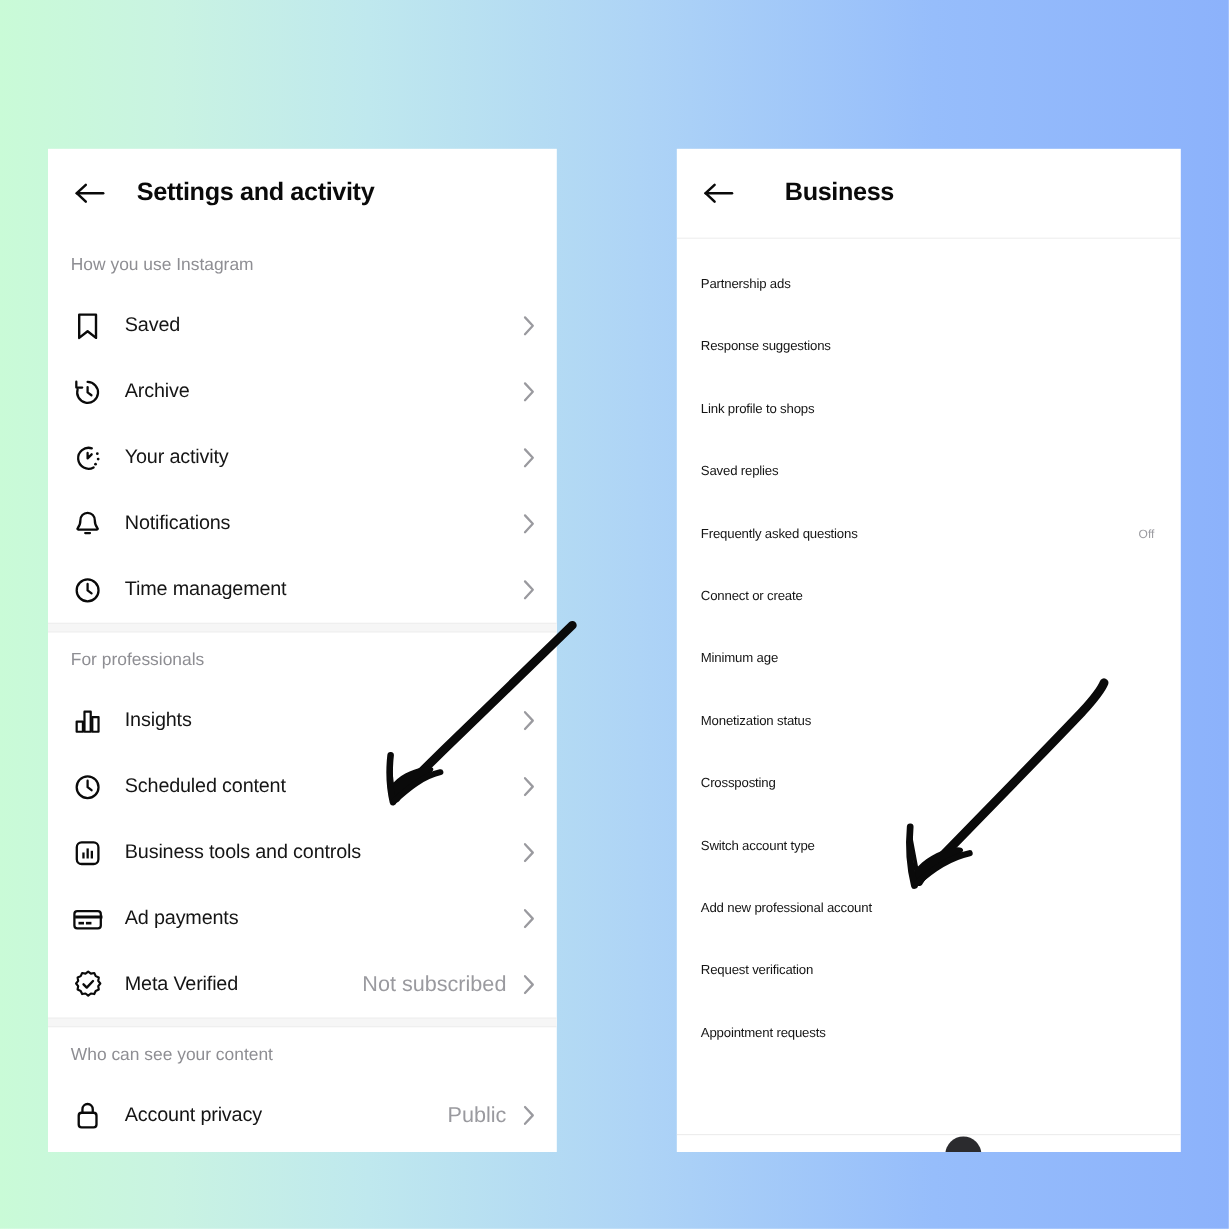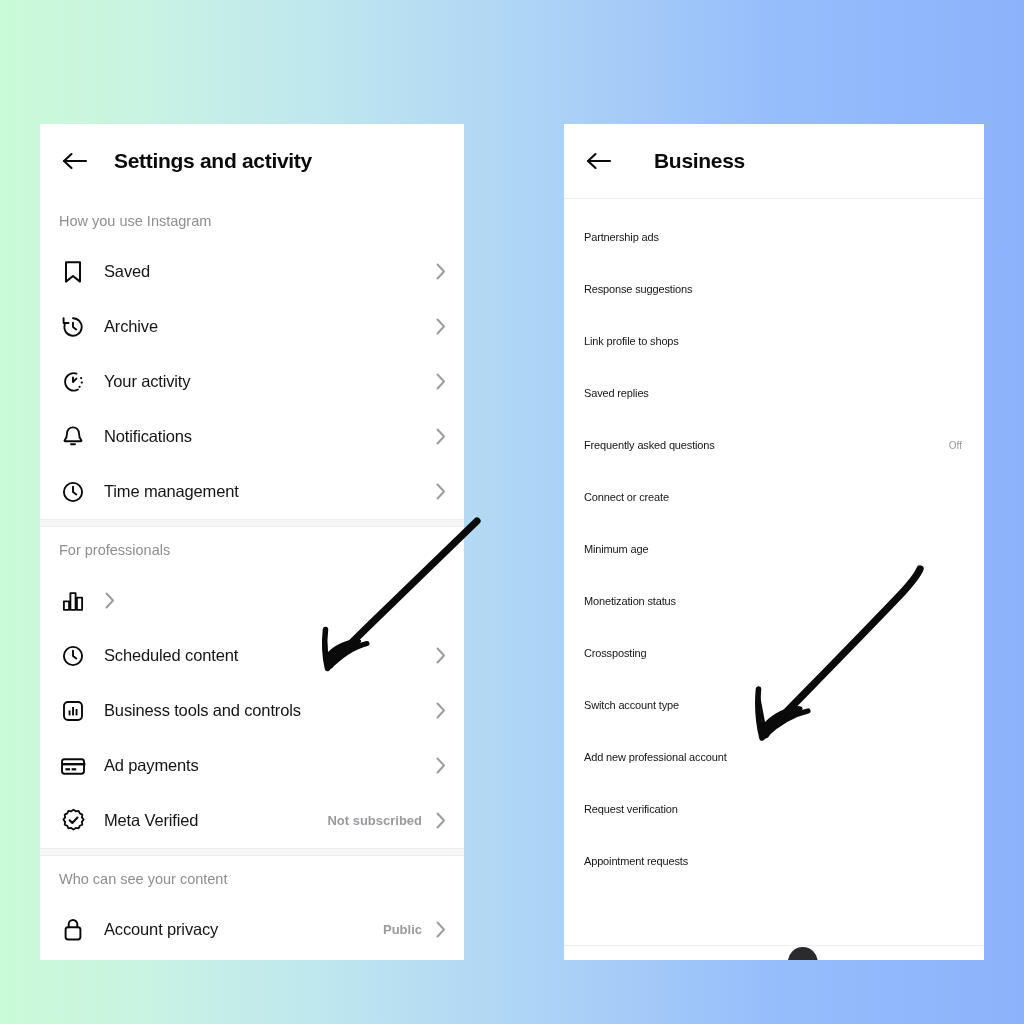--- a/index.html
+++ b/index.html
@@ -110,25 +110,24 @@
 
   .row-label {
     flex: 1 1 auto;
     font-size: 16.5px;
     color: #151515;
     letter-spacing: -0.15px;
     white-space: nowrap;
   }
 
   .row-value {
-    font-size: 13px;
+    font-size: 18px;
     color: #9a9a9f;
     margin-right: 13px;
     white-space: nowrap;
-    font-weight: bold;
   }
 
   .chev {
     flex: 0 0 11px;
     width: 11px;
     height: 18px;
     display: flex;
     align-items: center;
     justify-content: center;
   }
@@ -285,20 +284,21 @@
   <div class="section-label">For professionals</div>
 
   <div class="row">
     <span class="row-icon">
       <svg width="24" height="24" viewBox="0 0 24 24" fill="none">
         <rect x="2.9" y="12.3" width="5.2" height="8.5" stroke="#0a0a0a" stroke-width="1.85" stroke-linejoin="round"></rect>
         <rect x="9.4" y="4.1" width="5.2" height="16.7" stroke="#0a0a0a" stroke-width="1.85" stroke-linejoin="round"></rect>
         <rect x="15.9" y="8.6" width="5.2" height="12.2" stroke="#0a0a0a" stroke-width="1.85" stroke-linejoin="round"></rect>
       </svg>
     </span>
+    <span class="row-label">Insights</span>
     <span class="chev">
       <svg width="10" height="17" viewBox="0 0 10 17" fill="none">
           <path d="M1.5 1.5L8 8.5l-6.5 7" stroke="#9a9a9f" stroke-width="1.9" stroke-linecap="round" stroke-linejoin="round"></path>
         </svg>
     </span>
   </div>
 
   <div class="row">
     <span class="row-icon">
       <svg width="24" height="24" viewBox="0 0 24 24" fill="none">

